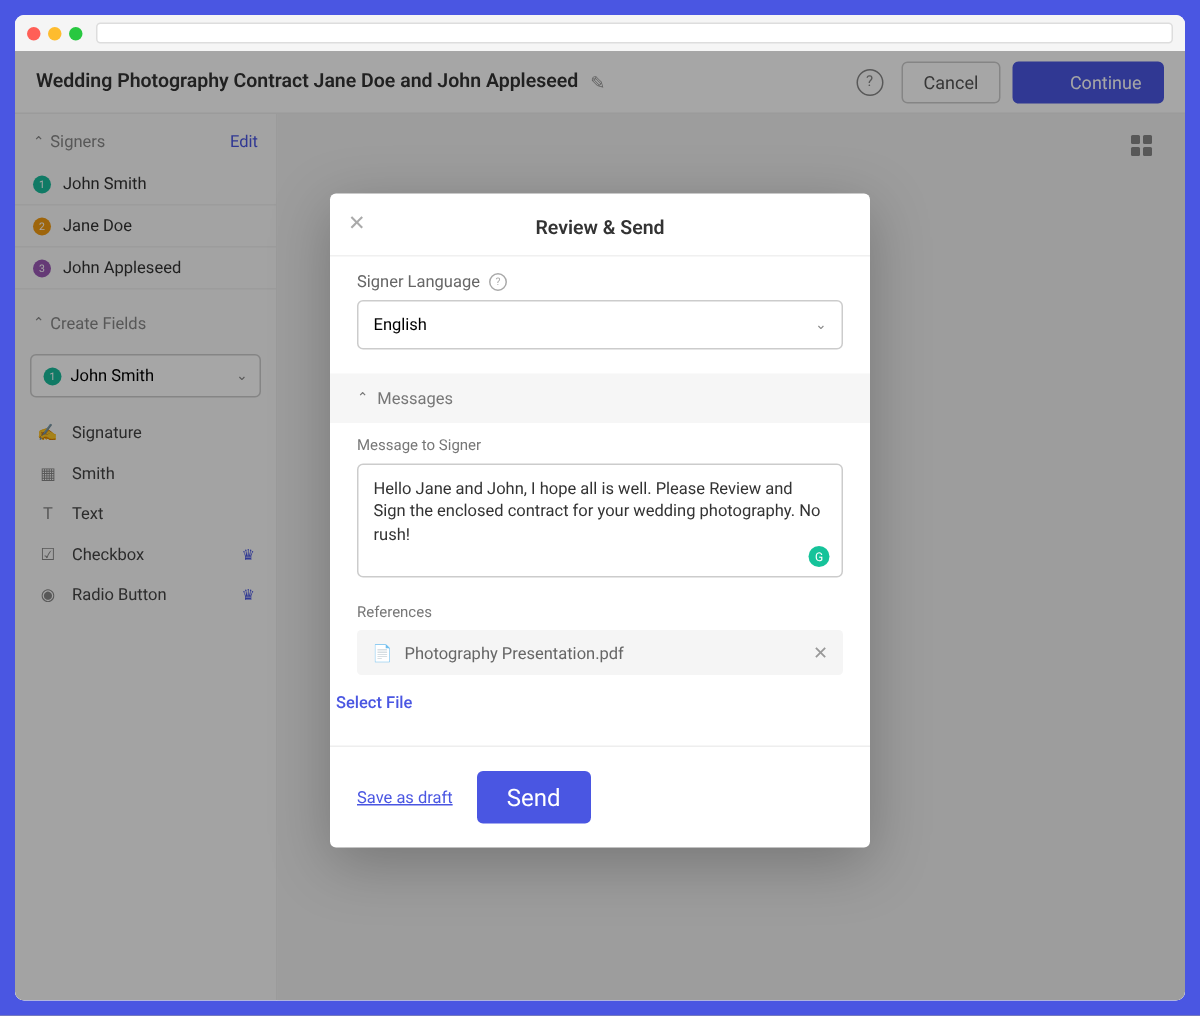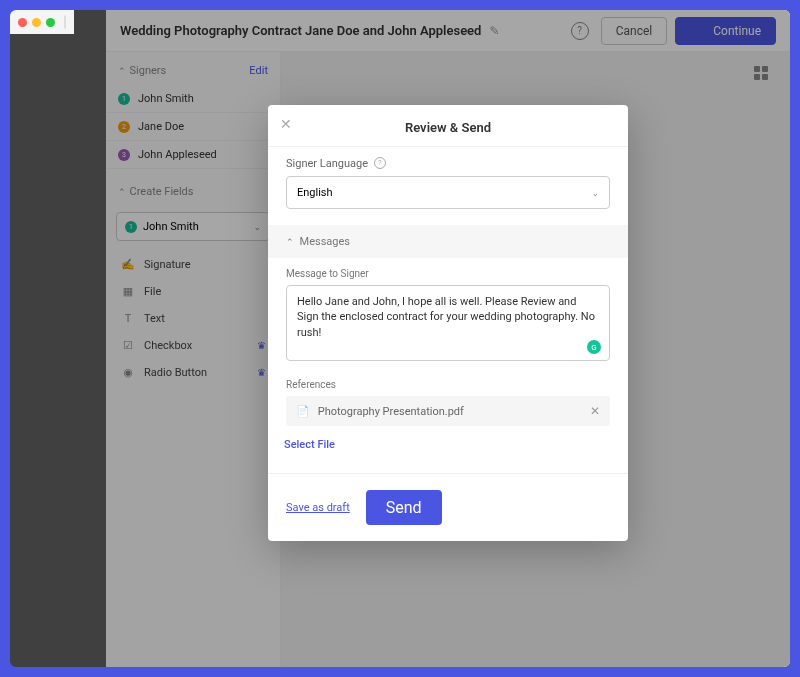--- a/index.html
+++ b/index.html
@@ -1,17 +1,17 @@
 <!DOCTYPE html>
 <html><head>
 <meta charset="utf-8">
 <style>
   * { box-sizing: border-box; margin: 0; padding: 0; font-family: -apple-system, BlinkMacSystemFont, "Segoe UI", Roboto, sans-serif; }
   body { background: #4a56e2; width: 800px; height: 677px; overflow: hidden; position: relative; padding: 10px; }
-  .browser-window { background: #404040; border-radius: 6px; width: 100%; height: 100%; display: flex; flex-direction: row; overflow: hidden; gap: 32px; }
+  .browser-window { background: #ffffff; border-radius: 6px; width: 100%; height: 100%; display: flex; flex-direction: column; overflow: hidden; }
   .browser-chrome { height: 24px; background: #f5f5f5; display: flex; align-items: center; padding: 0 8px; gap: 5px; }
   .tl { width: 9px; height: 9px; border-radius: 50%; }
   .tl.red { background: #ff5f57; }
   .tl.yel { background: #febc2e; }
   .tl.grn { background: #28c840; }
   .url-bar { flex: 1; height: 14px; background: #fff; border: 1px solid #ddd; border-radius: 3px; margin-left: 4px; }
   .app { flex: 1; display: flex; flex-direction: column; background: #fafafa; position: relative; }
   .header { height: 42px; display: flex; align-items: center; padding: 0 14px; border-bottom: 1px solid #eee; background: #fff; }
   .doc-title { font-size: 13px; font-weight: 600; color: #333; }
   .pencil-icon { margin-left: 8px; color: #999; font-size: 12px; }
@@ -43,35 +43,35 @@
   
   .dim { position:absolute; inset:0; background:rgba(0,0,0,0.35); }
 
   
   .modal { position:absolute; top:95px; left:50%; transform:translateX(-50%); width:360px; background:#fff; border-radius:4px; box-shadow:0 10px 40px rgba(0,0,0,.25); display:flex; flex-direction:column; max-height: 485px; }
   .modal-head { position:relative; text-align:center; padding:12px 0 10px; border-bottom:1px solid #f0f0f0; }
   .modal-title { font-size:13px; font-weight:600; color:#333; }
   .modal-close { position:absolute; left:12px; top:11px; color:#aaa; font-size:14px; cursor:pointer; }
   .modal-body { overflow-y:auto; flex:1; padding: 0 0 8px; position:relative; }
   .modal-body::-webkit-scrollbar { width:6px; }
-  .section-label { font-size:11px; color:#666; padding:10px 18px 6px; display:flex; gap:6px; }
+  .section-label { font-size:11px; color:#666; padding:10px 18px 6px; display:flex; align-items:center; gap:6px; }
   .help-sm { width:12px;height:12px;border:1px solid #aaa;border-radius:50%;font-size:7px;color:#aaa;display:flex;align-items:center;justify-content:center; }
   .lang-select { margin:0 18px 16px; }
   .lang-btn { width:100%; padding:9px 10px; border:1px solid #ccc; border-radius:4px; background:#fff; font-size:11px; display:flex; align-items:center; }
   .lang-btn .chev-d { margin-left:auto; color:#888; font-size:9px; }
   .msgs-head { background:#f6f6f6; padding:10px 18px; font-size:11px; color:#777; display:flex; align-items:center; gap:6px; }
   .msg-label { font-size:10px; color:#777; padding:10px 18px 6px; }
   .msg-box { margin:0 18px 12px; border:1px solid #ccc; border-radius:4px; padding:8px 10px 8px; position:relative; min-height:76px; }
   .msg-text { font-size:11px; color:#333; line-height:1.4; }
   .grammarly { position:absolute; right:8px; bottom:6px; width:14px; height:14px; border-radius:50%; background:#15c39a; color:#fff; font-size:8px; display:flex;align-items:center;justify-content:center; }
   .ref-label { font-size:10px; color:#777; padding:6px 18px 6px; }
   .ref-row { margin:0 18px 8px; background:#f5f5f5; border-radius:3px; padding:8px 10px; display:flex; align-items:center; font-size:11px; color:#666; }
   .ref-row .file-ic { margin-right:8px; color:#888; }
   .ref-row .rm { margin-left:auto; color:#999; cursor:pointer; font-size:12px; }
-  .select-file { font-size:11px; color:#4a56e2; padding:4px 16px 14px; cursor:pointer; font-weight:500; }
+  .select-file { font-size:11px; color:#4a56e2; padding:4px 4px 14px; cursor:pointer; font-weight:500; }
   .modal-foot { border-top:1px solid #eee; padding:16px 18px; display:flex; justify-content:flex-start; align-items:center; gap:16px; }
   .save-draft { font-size:11px; color:#4a56e2; text-decoration:underline; cursor:pointer; }
   .btn-send { background:#4a56e2; color:#fff; border:none; padding:8px 20px; border-radius:4px; font-size:16px; cursor:pointer; }
 </style>
 </head>
 <body>
 
 <div class="browser-window">
   <div class="browser-chrome">
     <div class="tl red"></div>
@@ -121,21 +121,21 @@
             <span class="chev-d">⌄</span>
           </div>
         </div>
 
         <div class="field-item">
           <span class="ficon">✍</span>
           <span>Signature</span>
         </div>
         <div class="field-item">
           <span class="ficon">▦</span>
-          <span>File</span>
+          <span>Smith</span>
         </div>
         <div class="field-item">
           <span class="ficon">T</span>
           <span>Text</span>
         </div>
         <div class="field-item">
           <span class="ficon">☑</span>
           <span>Checkbox</span>
           <span class="crown">♛</span>
         </div>

